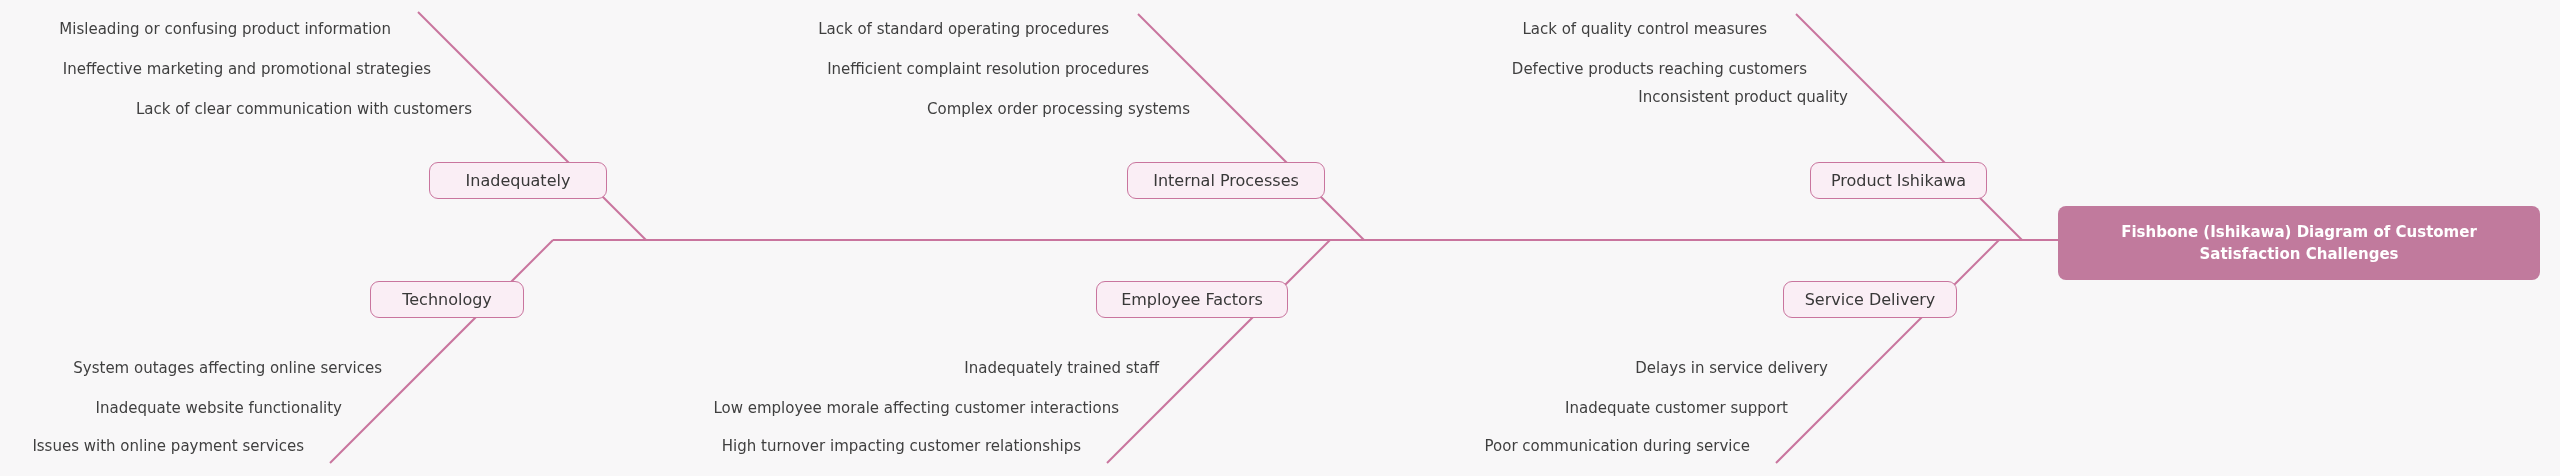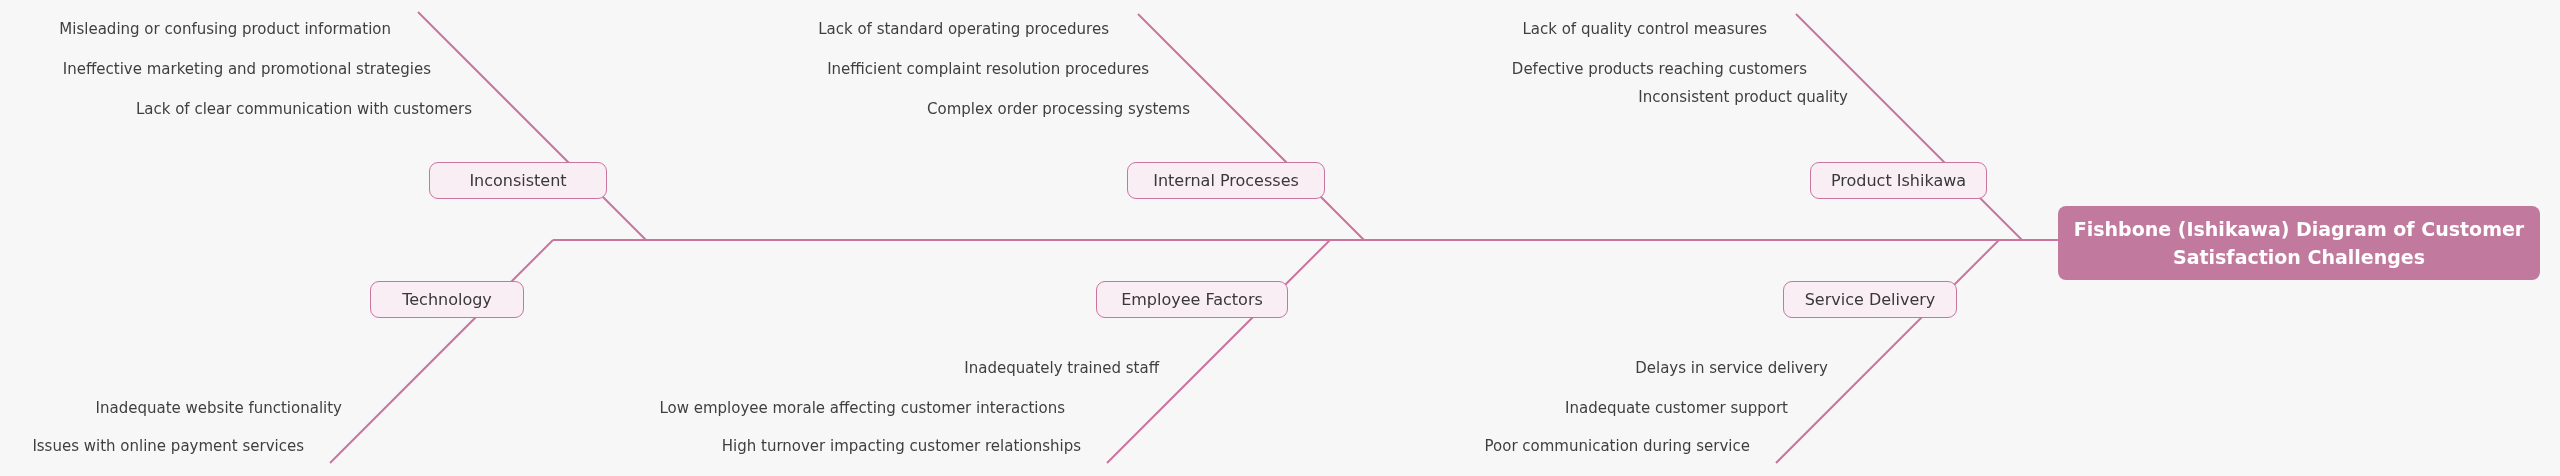--- a/index.html
+++ b/index.html
@@ -41,38 +41,38 @@
   }
   .title-box{
     position:absolute;
     left:2058px;top:206px;width:482px;height:74px;
     box-sizing:border-box;
     background:var(--title-fill);
     border-radius:8px;
     display:flex;align-items:center;justify-content:center;
     text-align:center;
     color:var(--title-text);
-    font-size:19px;
+    font-size:15px;
     font-weight:700;
     line-height:1.5;
     padding:0 14px;
   }
   
   .box-communication{left:429px;top:162px;width:178px;}
   .box-internal-processes{left:1127px;top:162px;width:198px;}
   .box-product-quality{left:1810px;top:162px;width:177px;}
   .box-technology{left:370px;top:281px;width:154px;}
   .box-employee-factors{left:1096px;top:281px;width:192px;}
   .box-service-delivery{left:1783px;top:281px;width:174px;}
   
   .c0-0{top:18px;right:2169px;}  .c0-1{top:58px;right:2129px;}  .c0-2{top:98px;right:2088px;}
   .c1-0{top:18px;right:1451px;}  .c1-1{top:58px;right:1411px;}  .c1-2{top:98px;right:1370px;}
   .c2-0{top:18px;right:793px;}   .c2-1{top:58px;right:753px;}   .c2-2{top:86px;right:712px;}
   .c3-0{top:357px;right:2178px;} .c3-1{top:397px;right:2218px;} .c3-2{top:435px;right:2256px;}
-  .c4-0{top:357px;right:1401px;} .c4-1{top:397px;right:1495px;} .c4-2{top:435px;right:1479px;}
+  .c4-0{top:357px;right:1401px;} .c4-1{top:397px;right:1441px;} .c4-2{top:435px;right:1479px;}
   .c5-0{top:357px;right:732px;}  .c5-1{top:397px;right:772px;}  .c5-2{top:435px;right:810px;}
 </style>
 </head>
 <body>
 
 <div id="diagram">
 
   <svg class="lines" viewBox="0 0 2560 476" xmlns="http://www.w3.org/2000/svg">
     <path d="M553,240 L2058,240"></path>
     <path d="M418,12 L646,240"></path>
@@ -86,31 +86,32 @@
   <div class="cause c0-0">Misleading or confusing product information</div>
   <div class="cause c0-1">Ineffective marketing and promotional strategies</div>
   <div class="cause c0-2">Lack of clear communication with customers</div>
   <div class="cause c1-0">Lack of standard operating procedures</div>
   <div class="cause c1-1">Inefficient complaint resolution procedures</div>
   <div class="cause c1-2">Complex order processing systems</div>
   <div class="cause c2-0">Lack of quality control measures</div>
   <div class="cause c2-1">Defective products reaching customers</div>
   <div class="cause c2-2">Inconsistent product quality</div>
 
+  <div class="cause c3-0">System outages affecting online services</div>
   <div class="cause c3-1">Inadequate website functionality</div>
   <div class="cause c3-2">Issues with online payment services</div>
   <div class="cause c4-0">Inadequately trained staff</div>
   <div class="cause c4-1">Low employee morale affecting customer interactions</div>
   <div class="cause c4-2">High turnover impacting customer relationships</div>
   <div class="cause c5-0">Delays in service delivery</div>
   <div class="cause c5-1">Inadequate customer support</div>
   <div class="cause c5-2">Poor communication during service</div>
 
   <div class="category-box box-communication">
-    <span>Inconsistent</span>
+    <span>Inadequately</span>
   </div>
   <div class="category-box box-internal-processes">
     <span>Internal Processes</span>
   </div>
   <div class="category-box box-product-quality">
     <span>Product Ishikawa</span>
   </div>
   <div class="category-box box-technology">
     <span>Technology</span>
   </div>

